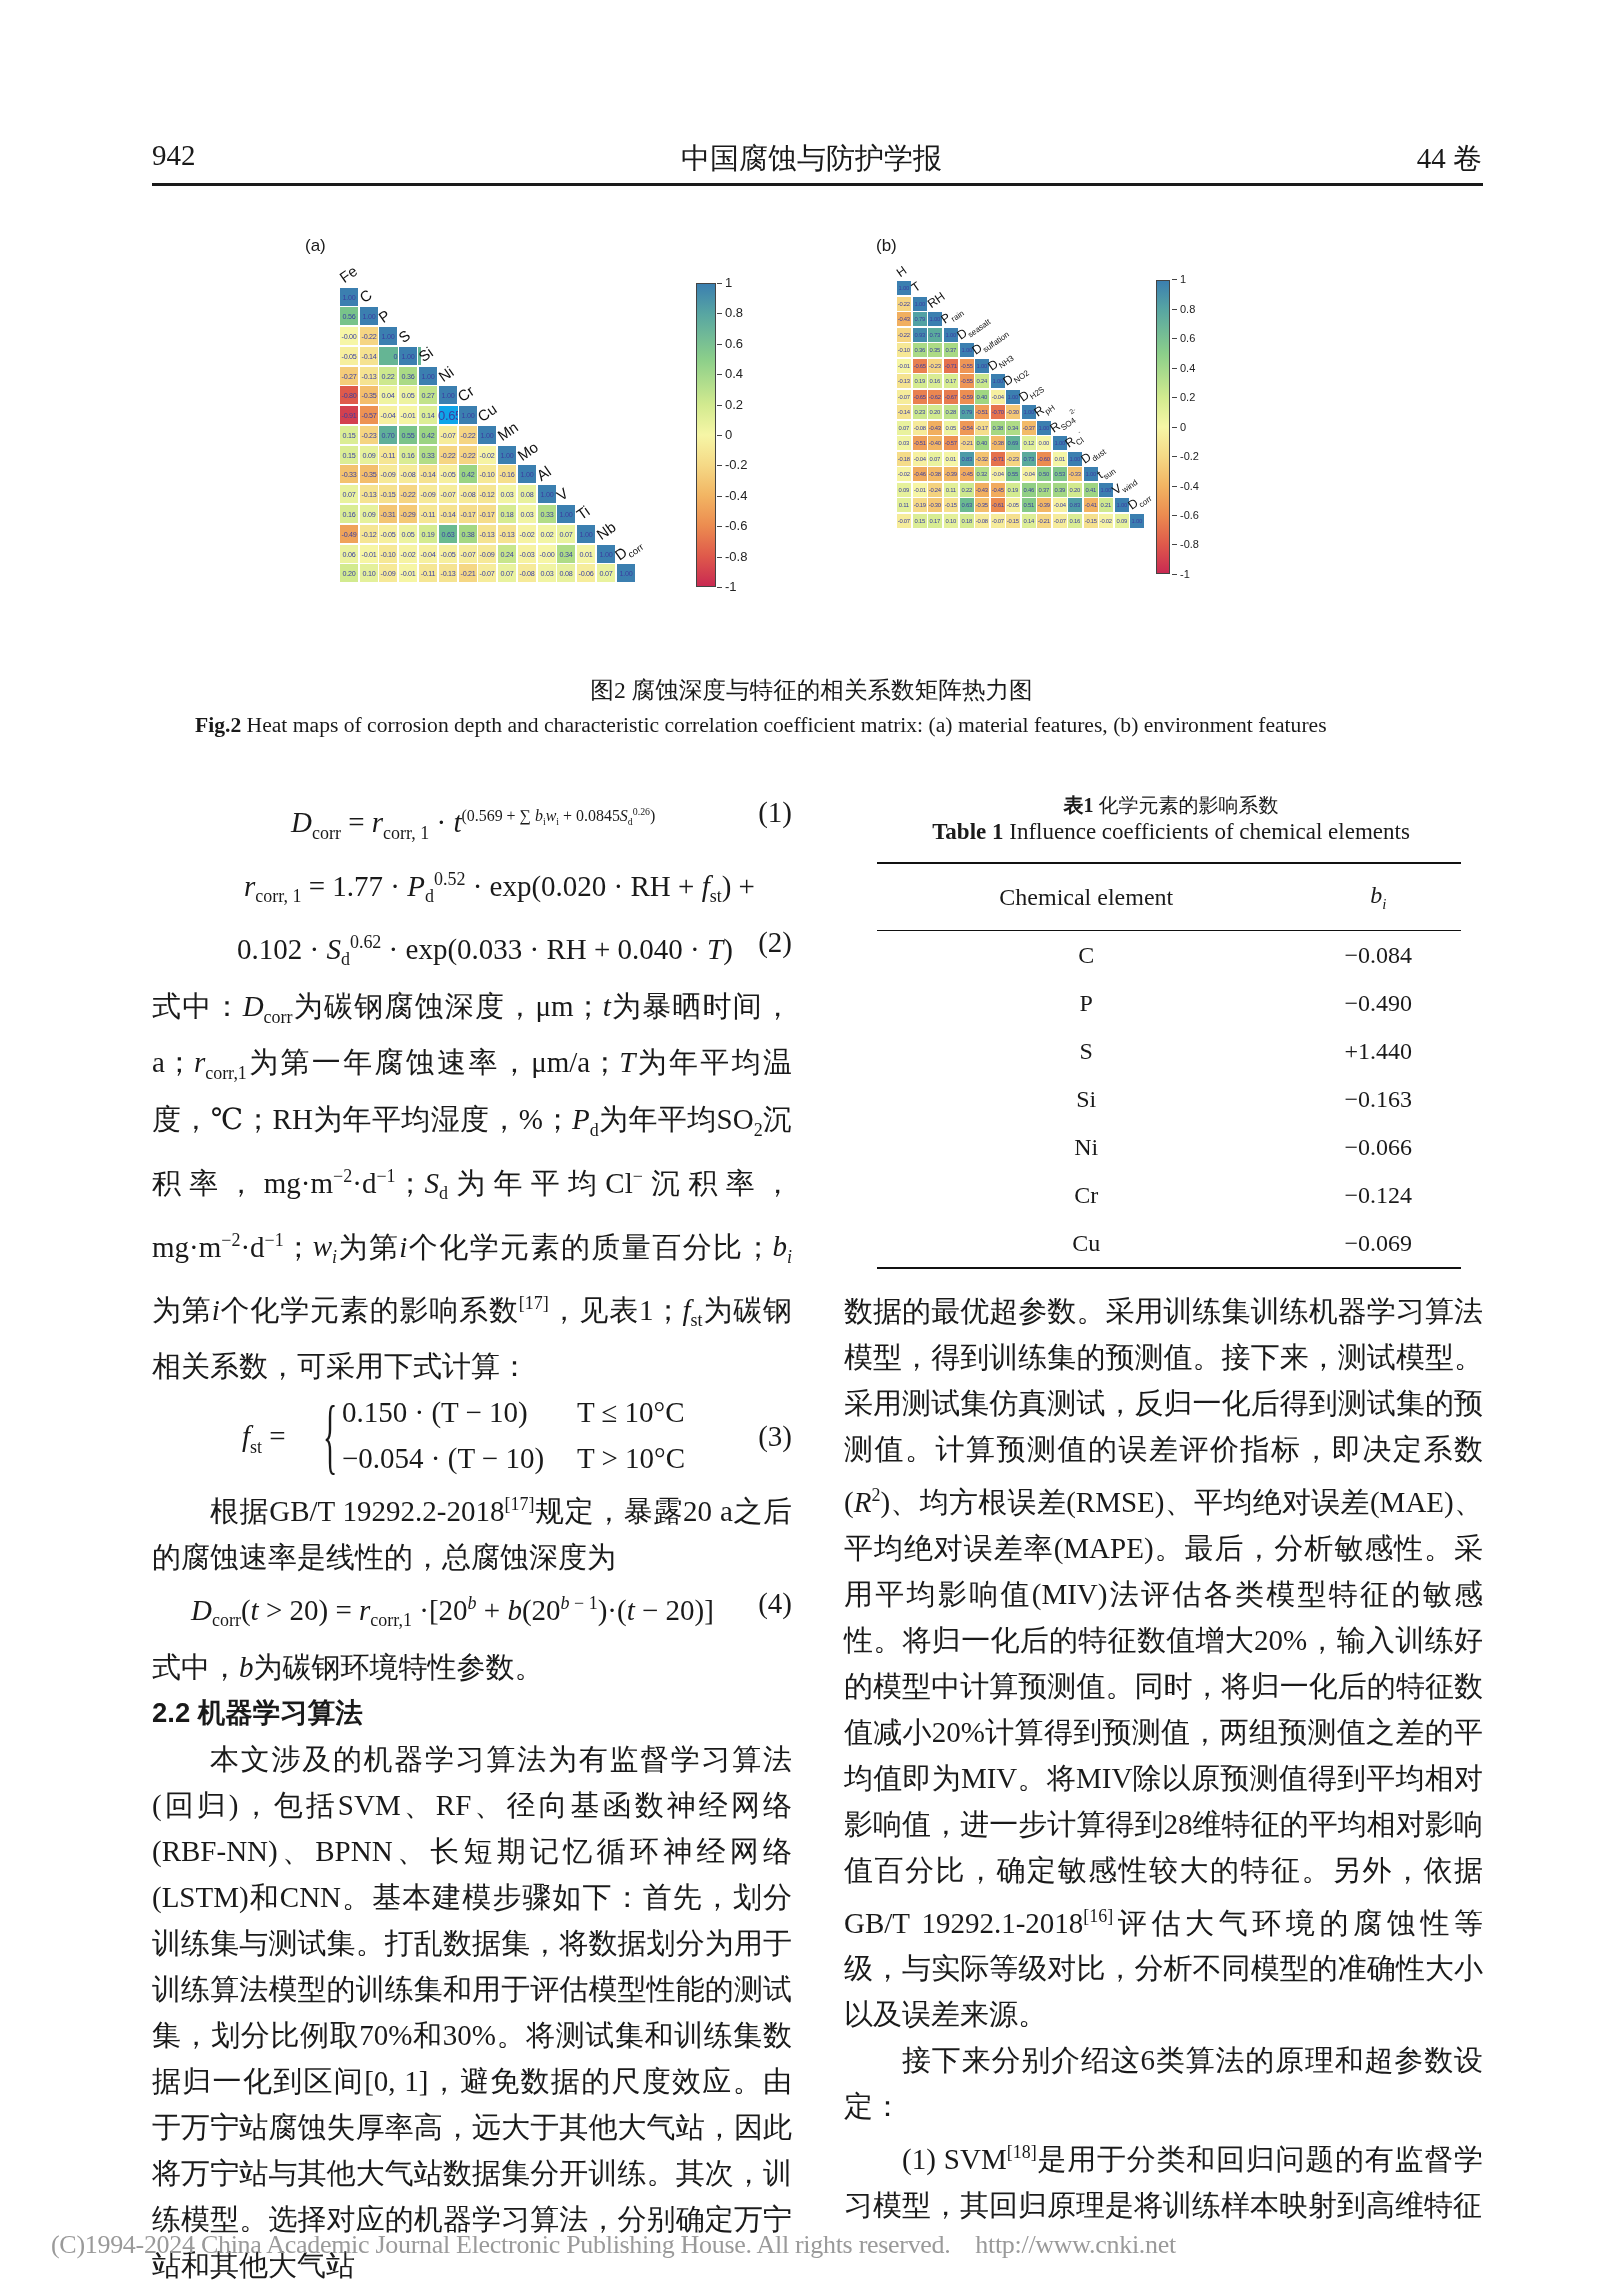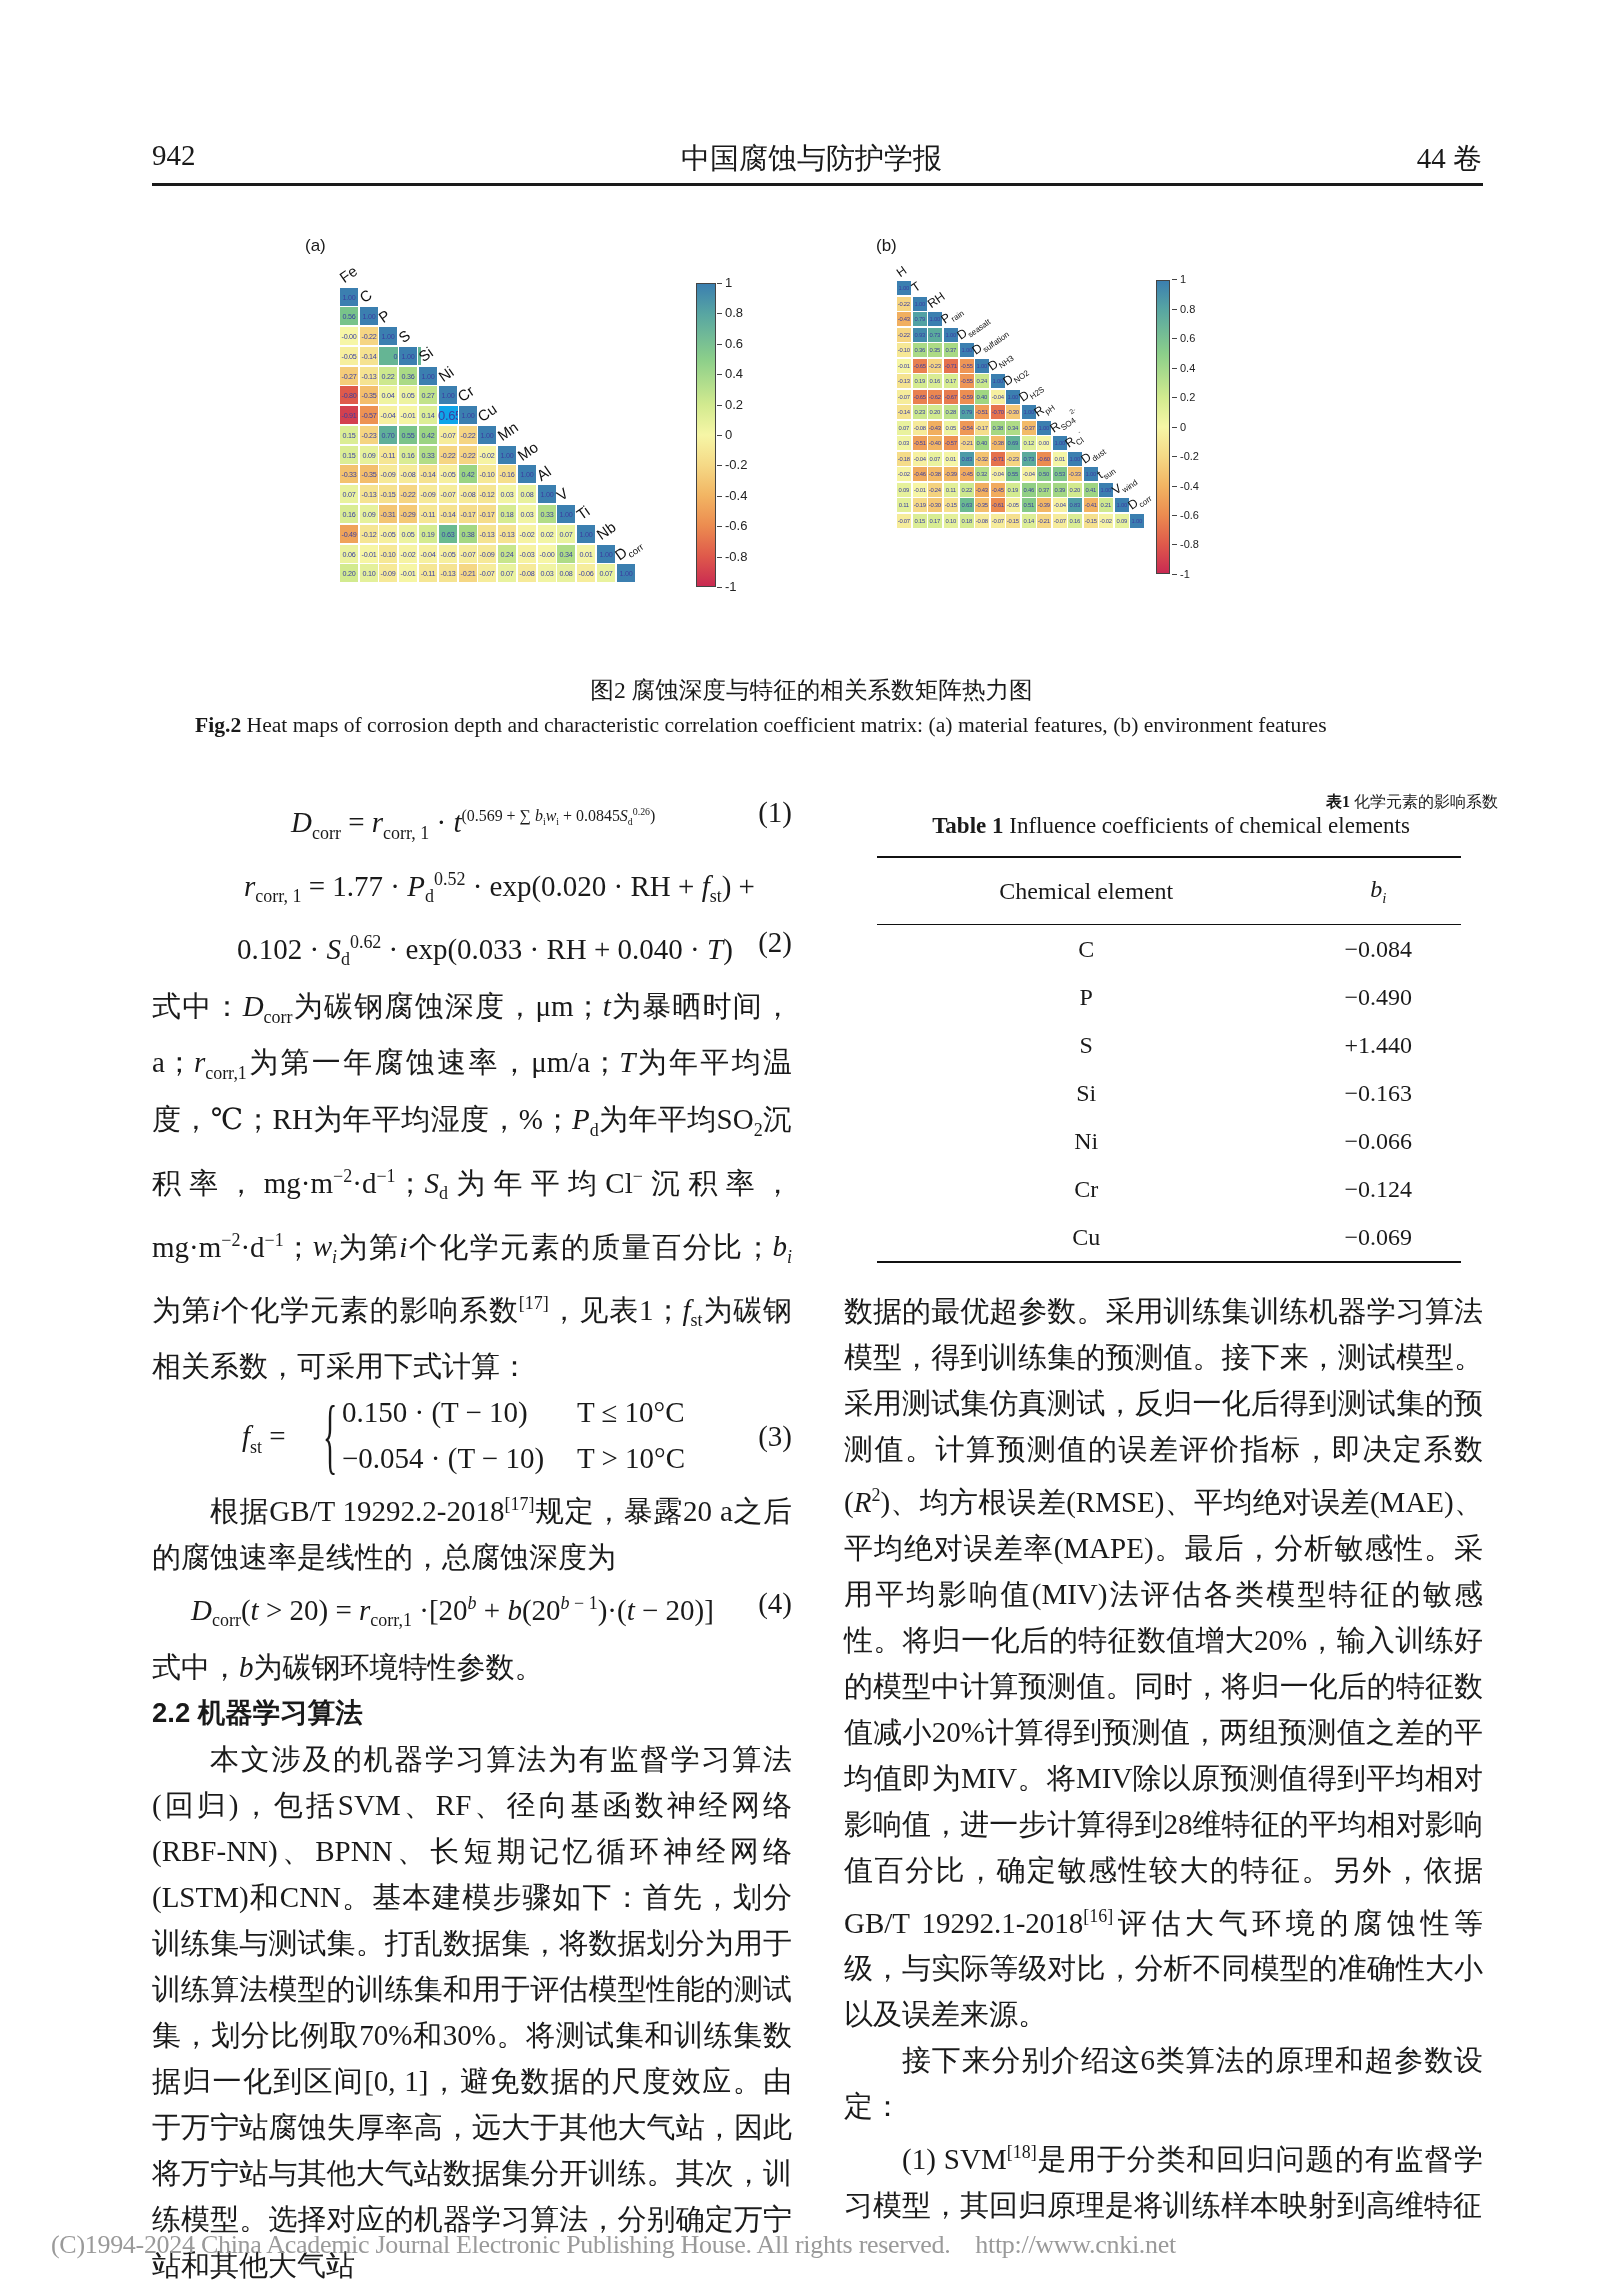--- a/index.html
+++ b/index.html
@@ -22,21 +22,21 @@
   .tick::before { content: ""; position: absolute; left: -7.9px; top: 50%; width: 5.2px; height: 1.3px; background: #444; }
   .cap-cn { font-size: 23.6px; text-align: center; width: 1623px; left: 0; top: 674px; }
   .cap-en { font-size: 21.6px; left: 195px; top: 708px; width: 1276px; line-height: 34px; }
   .cap-en b { font-weight: bold; }
   .col { position: absolute; font-size: 29px; line-height: 46px; text-align: justify; }
   .col p { margin: 0; }
   .indent { text-indent: 58px; }
   .eq { position: relative; white-space: nowrap; }
   .eqn { position: absolute; right: 0; }
   .sec { font-family: "Liberation Sans", "DejaVu Sans", sans-serif; font-weight: bold; font-size: 27.5px; }
-  .tbl-title-cn { font-size: 16px; text-align: right; }
+  .tbl-title-cn { font-size: 20px; text-align: center; }
   .tbl-title-en { font-size: 23px; text-align: center; }
   table.t1 { border-collapse: collapse; width: 584px; margin-left: 33px; font-size: 24px; }
   table.t1 th { font-weight: normal; height: 64px; border-top: 2.6px solid #111; border-bottom: 1.3px solid #111; }
   table.t1 td { height: 46px; text-align: center; }
   table.t1 tr:last-child td { border-bottom: 2.6px solid #111; }
   .footer { left: 51px; top: 2230px; font-size: 26px; color: #9a9a9a; white-space: nowrap; letter-spacing: -0.3px; }
   sub, sup { font-size: 62%; }
   i { font-style: italic; }
 </style>
 </head>

